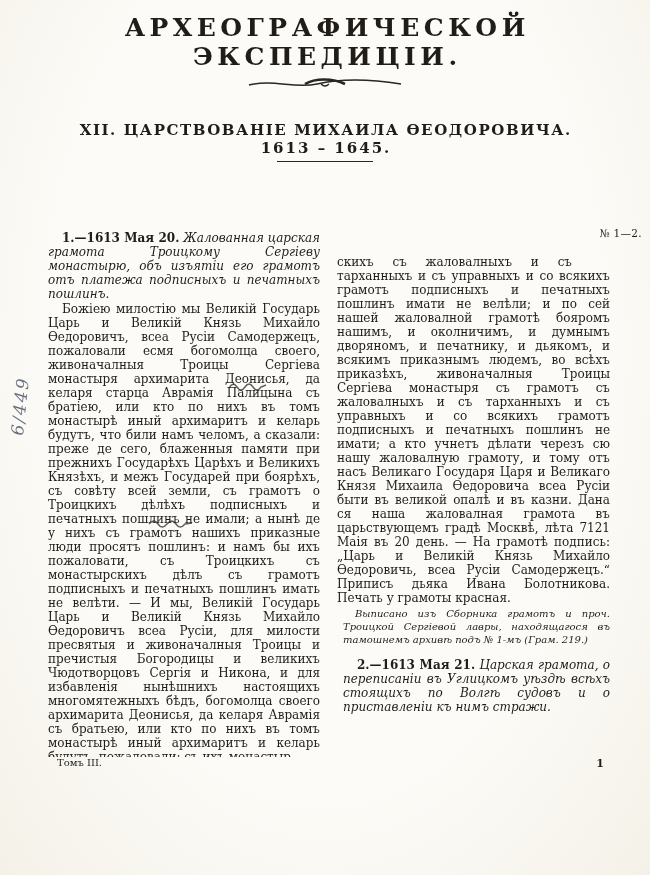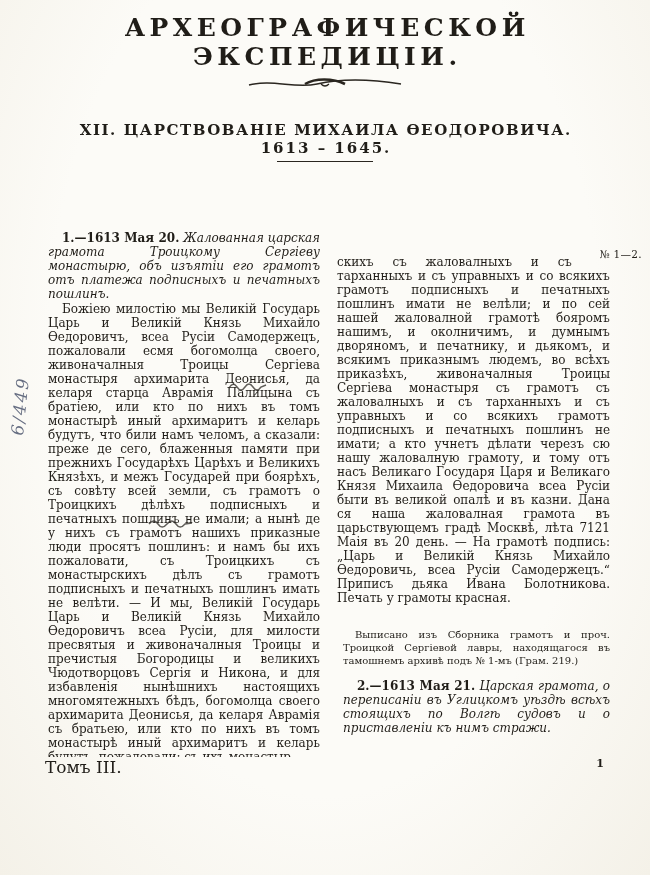--- a/index.html
+++ b/index.html
@@ -53,37 +53,37 @@
     text-align:justify;
     overflow-wrap:break-word;
   }
   .doc-heading { margin-bottom:1px; }
   .doc-heading .doc-num { font-weight:bold; font-style:normal; }
   .doc-heading .doc-title { font-style:italic; }
   .indent { text-indent:14px; }
   .cont-p { text-indent:0;margin-top:24px; }
   .note-spacer { float:right; width:38px; height:13px; }
   .source-note {
-    font-size:10px !important; line-height:13.2px !important;
-    margin:23px 0 0 6px; text-indent:12px;
+    font-style:italic; font-size:10px !important; line-height:13.2px !important;
+    margin:2px 0 0 6px; text-indent:12px;
   }
   .doc2-heading { margin-top:11px; margin-bottom:2px;margin-left:6px; }
   
   .margin-note {
-    position:absolute; top:248px; right:8px;
+    position:absolute; top:227px; right:8px;
     font-size:10.5px; letter-spacing:.3px;
   }
   .handwritten {
     position:absolute; left:-22px; top:396px;
     width:84px; text-align:center;
     transform:rotate(-84deg);
     font-size:17px; font-style:italic; letter-spacing:2px;
     color:#4d566e; opacity:.85;
   }
-  .footer-volume { position:absolute; left:45px; top:757px; font-size:17px; }
+  .footer-volume { position:absolute; left:57px; top:757px; font-size:10px; }
   .footer-page { position:absolute; right:46px; top:757px; font-size:11px; font-weight:bold; }
   
   .scribble { position:absolute; opacity:.75; }
   .scr1 { left:228px; top:381px; }
   .scr2 { left:148px; top:518px; }
 </style>
 </head>
 <body>
 
 <div class="page">

